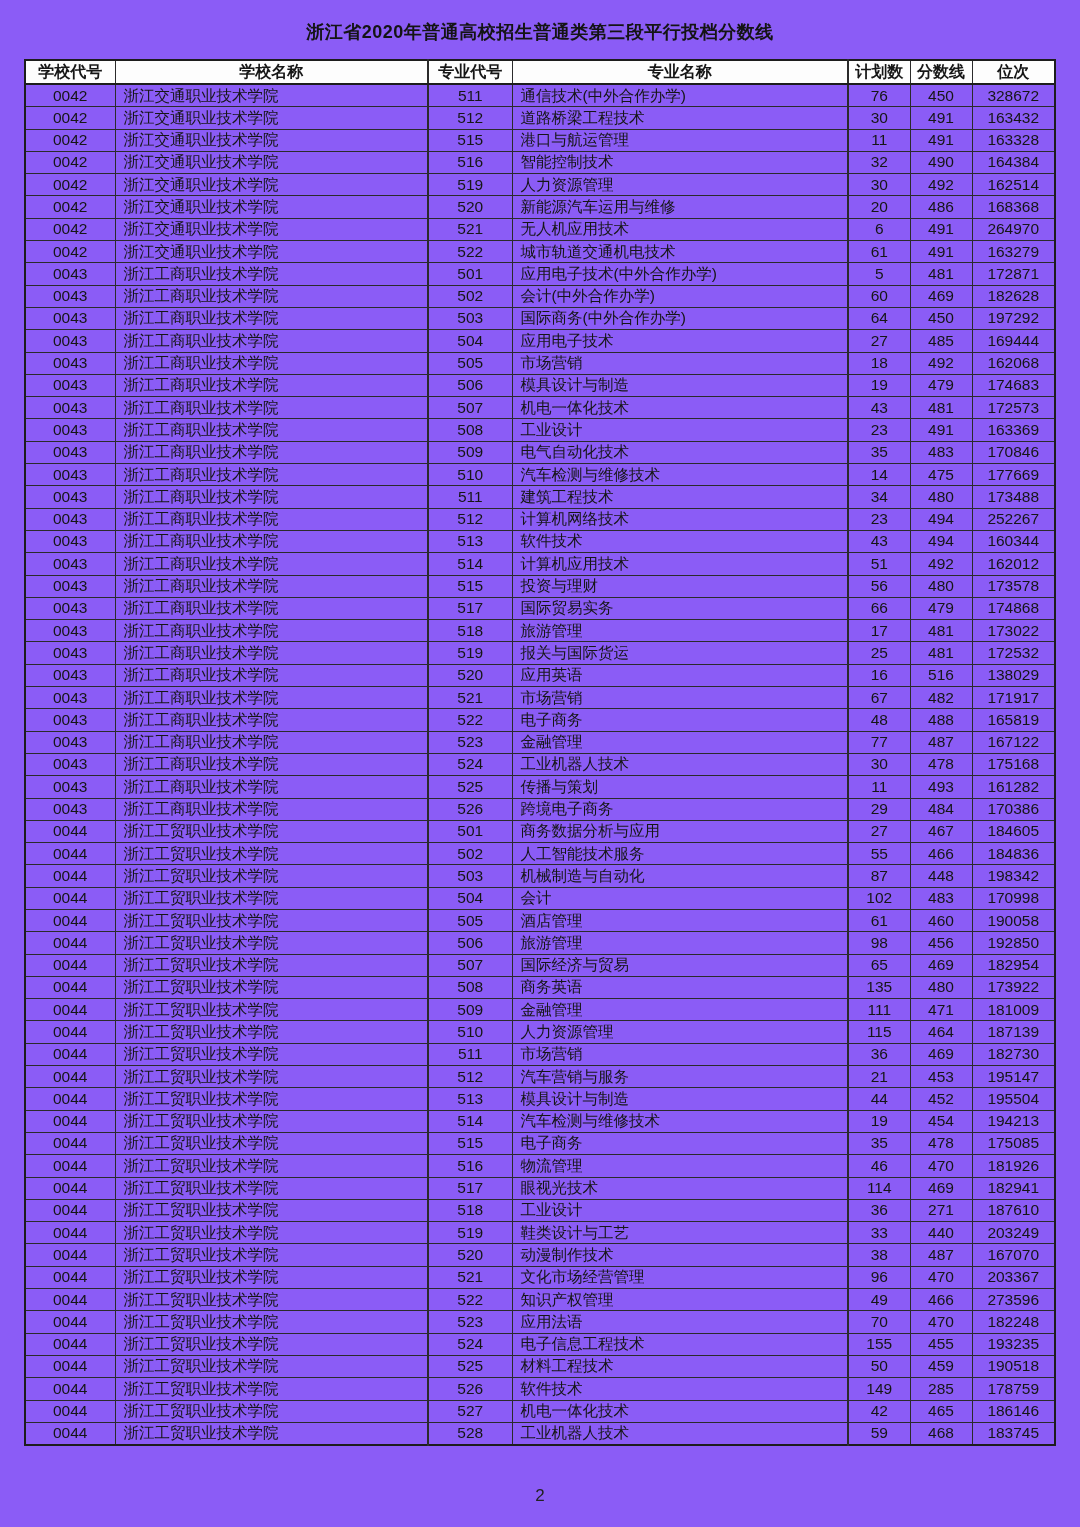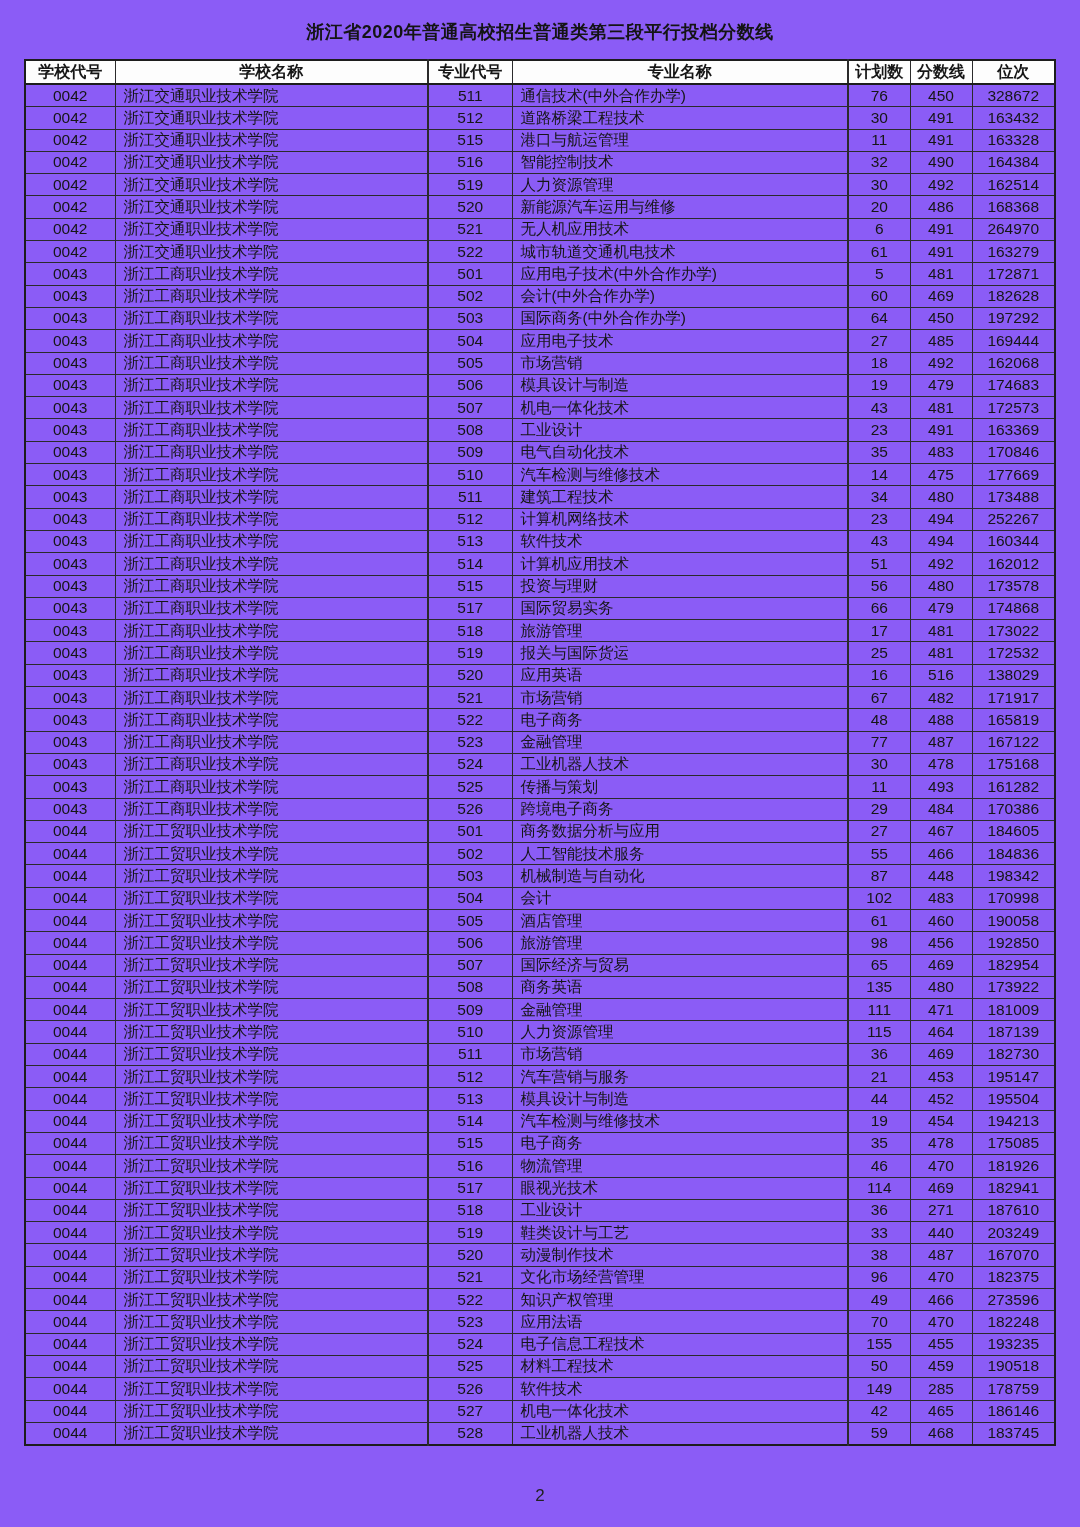--- a/index.html
+++ b/index.html
@@ -564,21 +564,21 @@
           <td>487</td>
           <td>167070</td>
         </tr>
         <tr>
           <td>0044</td>
           <td class="left">浙江工贸职业技术学院</td>
           <td class="thickL">521</td>
           <td class="left">文化市场经营管理</td>
           <td class="thickL">96</td>
           <td>470</td>
-          <td>182375</td>
+          <td>203367</td>
         </tr>
         <tr>
           <td>0044</td>
           <td class="left">浙江工贸职业技术学院</td>
           <td class="thickL">522</td>
           <td class="left">知识产权管理</td>
           <td class="thickL">49</td>
           <td>466</td>
           <td>273596</td>
         </tr>

